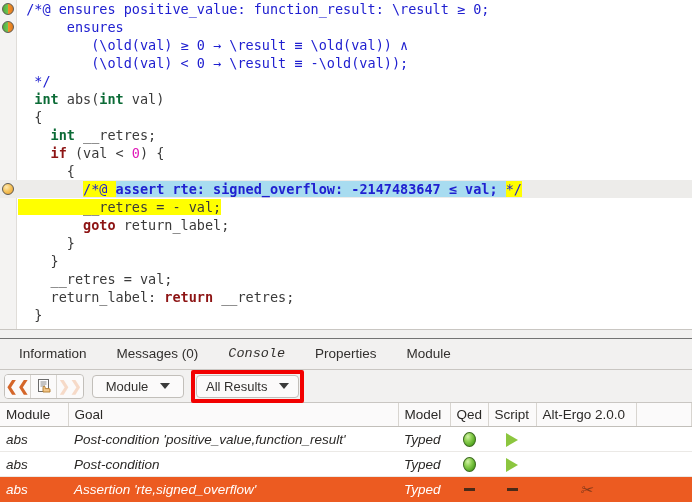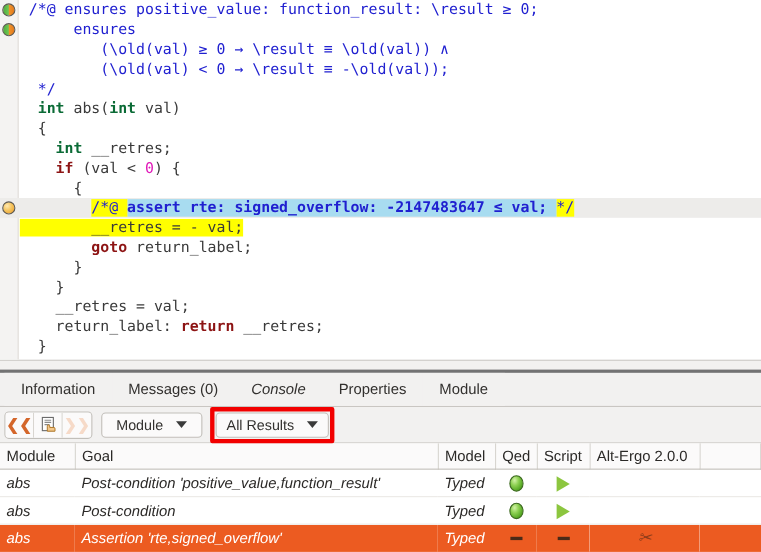--- a/index.html
+++ b/index.html
@@ -87,21 +87,21 @@
     flex: 0 0 auto;
   }
 
   
   .dock {
     flex: 1 1 auto;
     background: #f2f1f0;
     display: flex;
     flex-direction: column;
     position: relative;
-    border-top: 3px solid #737373;
+    border-top: 1px solid #737373;
   }
   .tabbar {
     height: 31px;
     display: flex;
     align-items: flex-end;
     padding-left: 4px;
     background: #f2f1f0;
     border-bottom: 1px solid #c9c6c2;
     box-sizing: border-box;
   }
@@ -109,21 +109,21 @@
     padding: 0 15px;
     height: 30px;
     line-height: 30px;
     font-size: 13.5px;
     color: #32302e;
     background: #f2f1f0;
     box-sizing: border-box;
     white-space: nowrap;
     cursor: default;
   }
-  .tab.italic { font-style: italic; }
+  .tab.italic { font-style: italic; font-family: Liberation Mono, monospace; }
   .tab.active {
     background: #ffffff;
     border: 1px solid #c9c6c2;
     border-bottom: 1px solid #ffffff;
     border-top-left-radius: 4px;
     border-top-right-radius: 4px;
     margin-bottom: -1px;
     font-weight: bold;
   }
 

